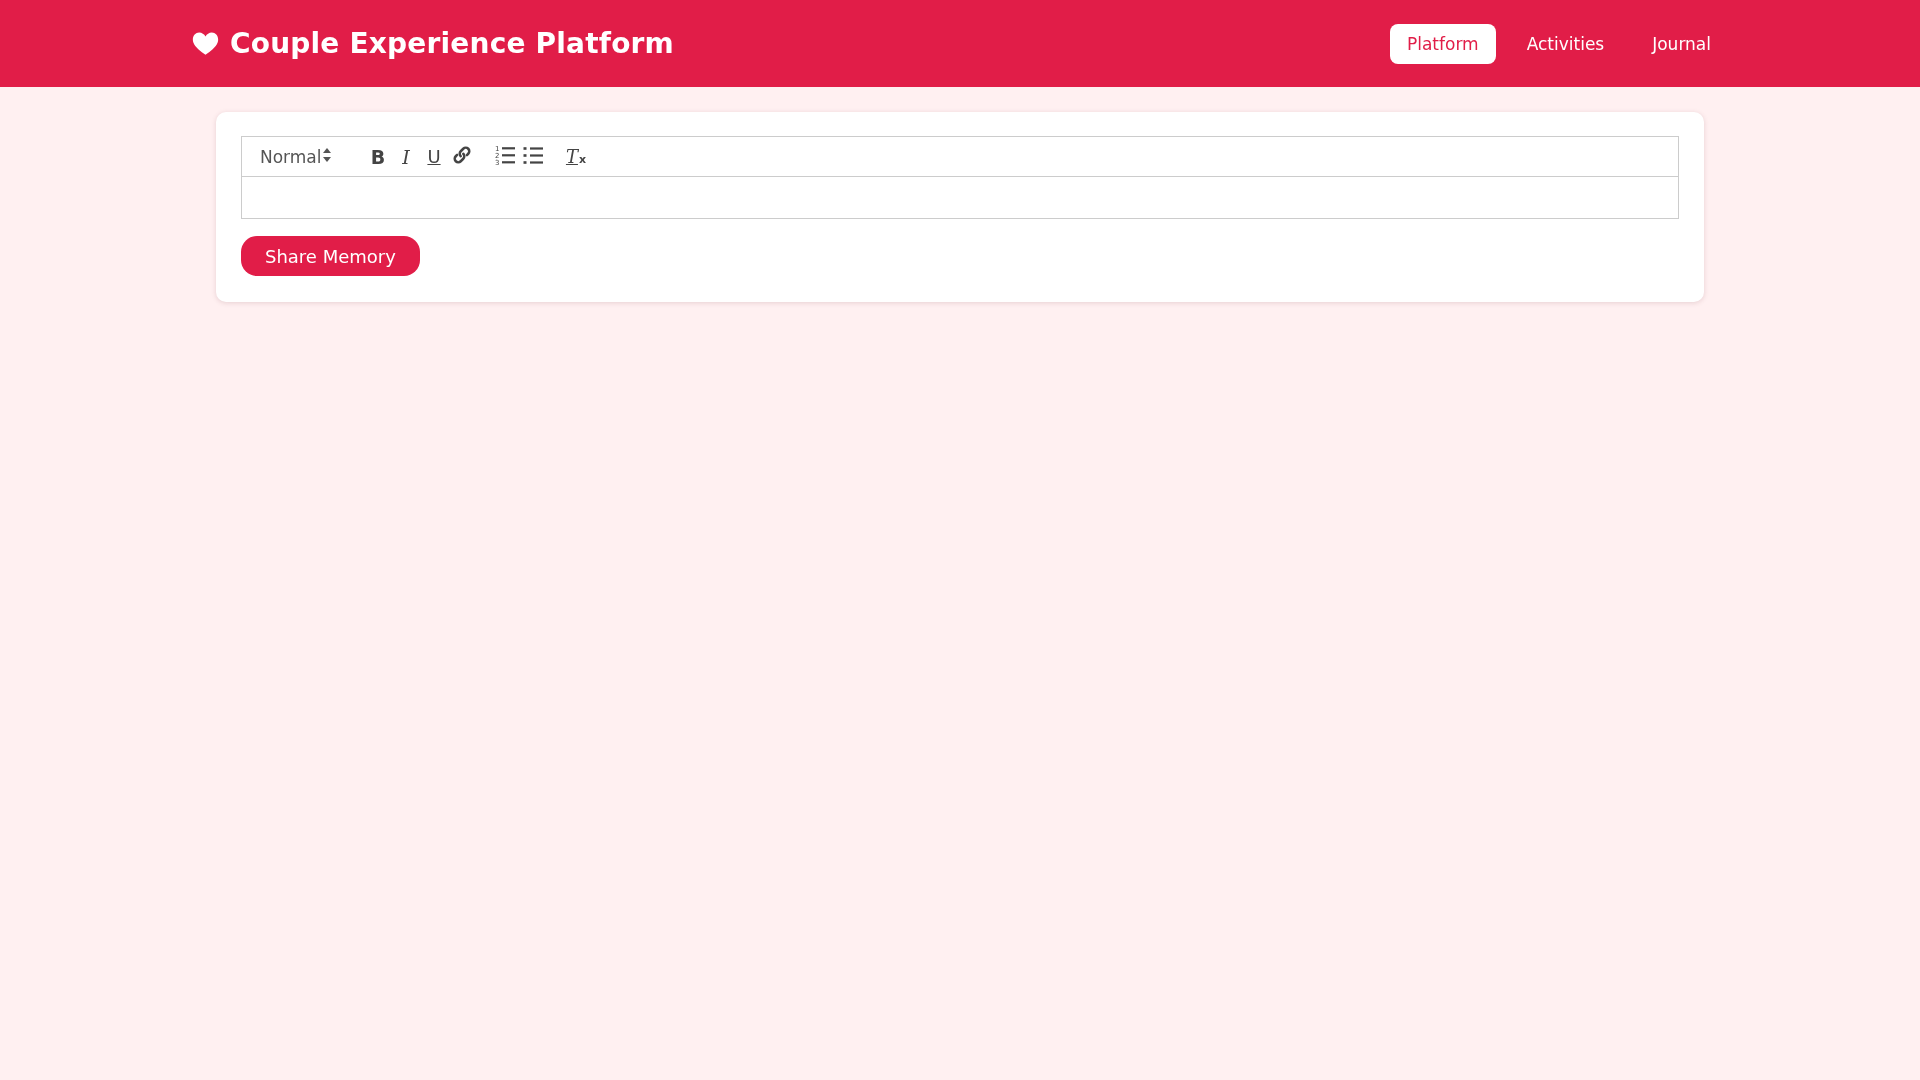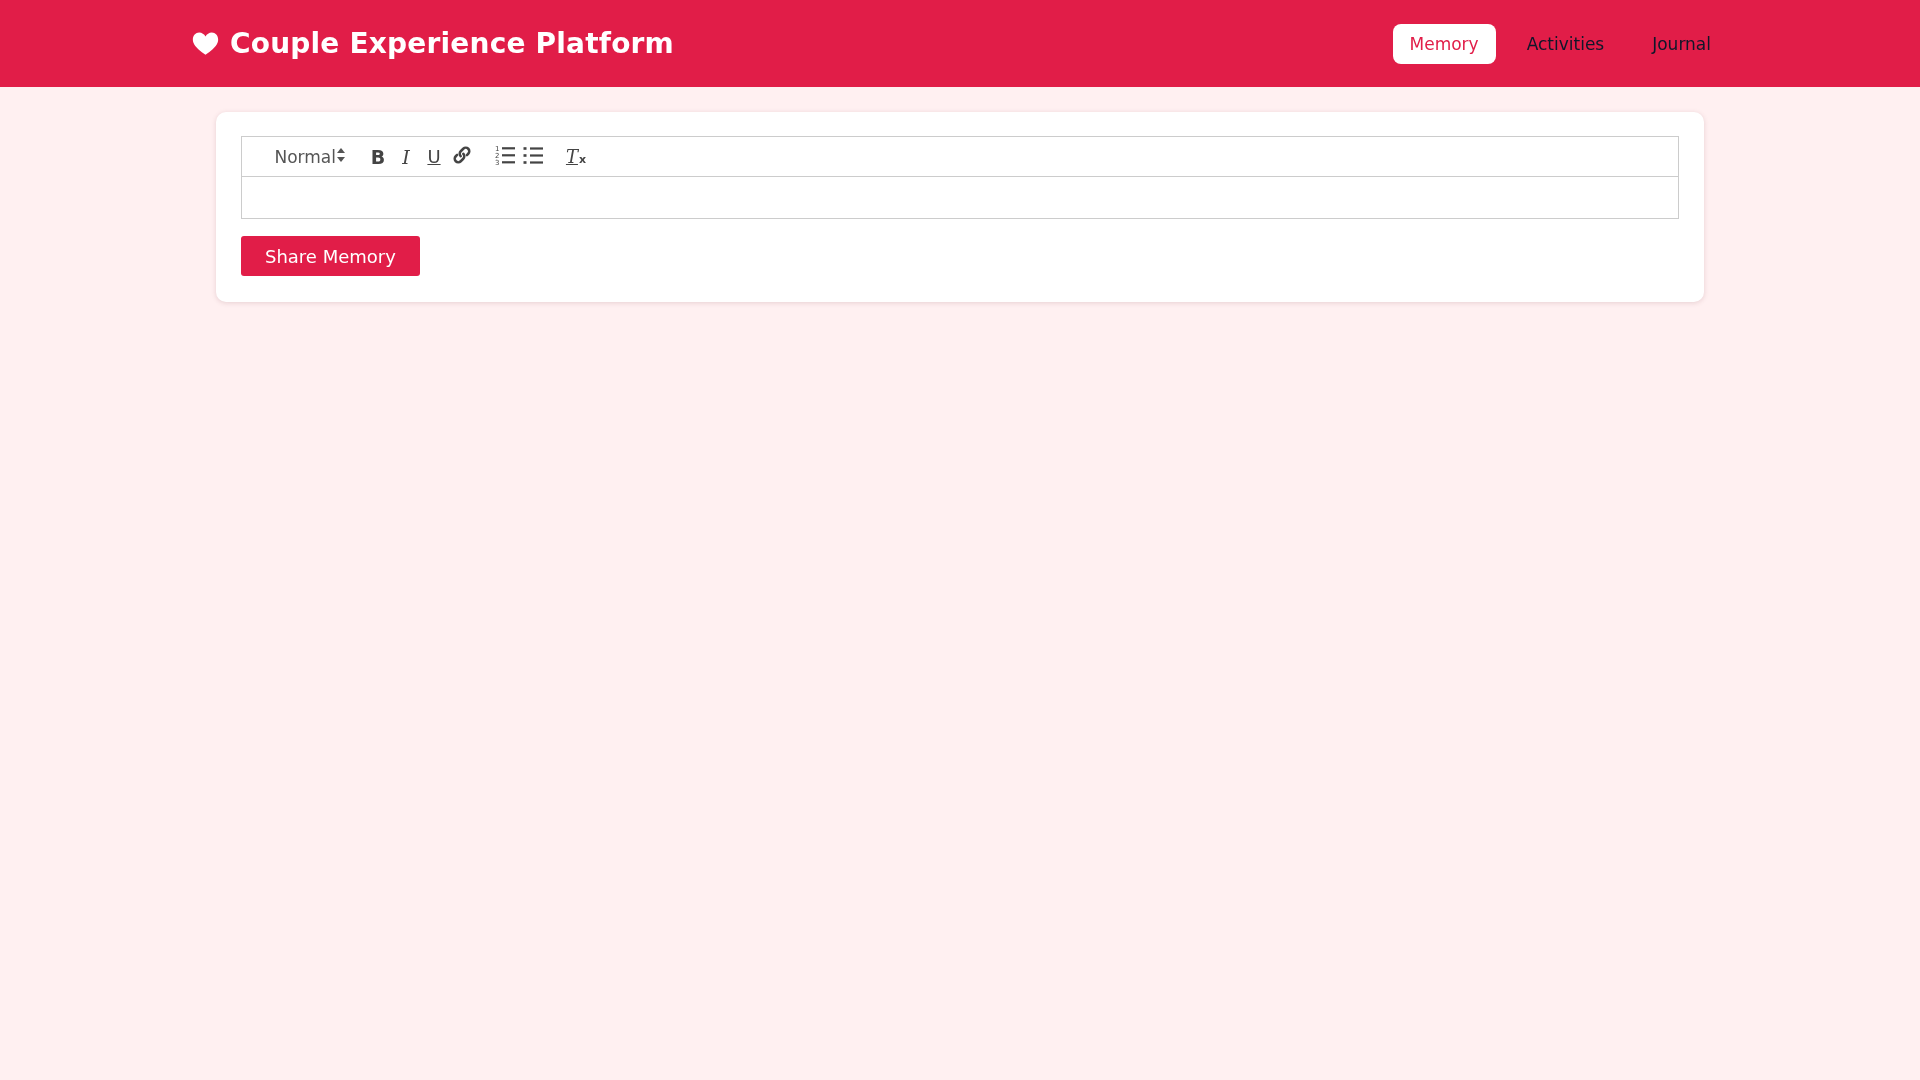--- a/index.html
+++ b/index.html
@@ -40,21 +40,21 @@
   .heart-icon { display: flex; align-items: center; }
   .main-nav {
     display: flex;
     align-items: center;
     gap: 14px;
   }
   .nav-link {
     display: inline-block;
     padding: 10px 17px;
     font-size: 17px;
-    color: #0f172a;
+    color: #ffffff;
     border-radius: 8px;
     background: transparent;
     border: none;
     cursor: pointer;
     text-decoration: none;
     font-family: inherit;
   }
   .nav-link.active {
     background: #ffffff;
     color: #e11d48;
@@ -87,21 +87,21 @@
     border: 1px solid #cccccc;
     display: flex;
     align-items: center;
     padding: 0 12px;
     background: #ffffff;
   }
   .ql-picker {
     width: 100px;
     display: flex;
     align-items: center;
-    justify-content: flex-end;
+    justify-content: flex-start;
     padding: 0 8px 0 6px;
     color: #555555;
     font-size: 17px;
     cursor: pointer;
   }
   .ql-formats {
     display: flex;
     align-items: center;
   }
   .ql-formats.g1 { margin-left: 10px; }
@@ -149,41 +149,41 @@
   }
 
   
   .submit-row { margin-top: 17px; }
   .share-btn {
     height: 40px;
     padding: 0 24px;
     background: #e11d48;
     color: #ffffff;
     border: none;
-    border-radius: 3px;
+    border-radius: 16px;
     font-size: 18px;
     font-family: inherit;
     cursor: pointer;
   }
 </style>
 </head>
 <body>
 
 <header class="app-header">
   <div class="header-inner">
     <div class="brand">
       <span class="heart-icon">
         <svg width="27" height="25" viewBox="0 0 24 22">
           <path d="M12 21 C 8 18.3, 2.6 14.4, 1.2 10.2 C -0.4 5.4, 2.5 1.2, 6.4 1.2 C 8.8 1.2, 10.8 2.7, 12 4.7 C 13.2 2.7, 15.2 1.2, 17.6 1.2 C 21.5 1.2, 24.4 5.4, 22.8 10.2 C 21.4 14.4, 16 18.3, 12 21 Z" fill="#ffffff"></path>
         </svg>
       </span>
       <span class="brand-title">Couple Experience Platform</span>
     </div>
     <nav class="main-nav">
-      <a class="nav-link active">Memory</a>
+      <a class="nav-link active">Platform</a>
       <a class="nav-link">Activities</a>
       <a class="nav-link">Journal</a>
     </nav>
   </div>
 </header>
 
 <main class="main-container">
   <section class="journal-card">
 
     <div class="ql-toolbar">

